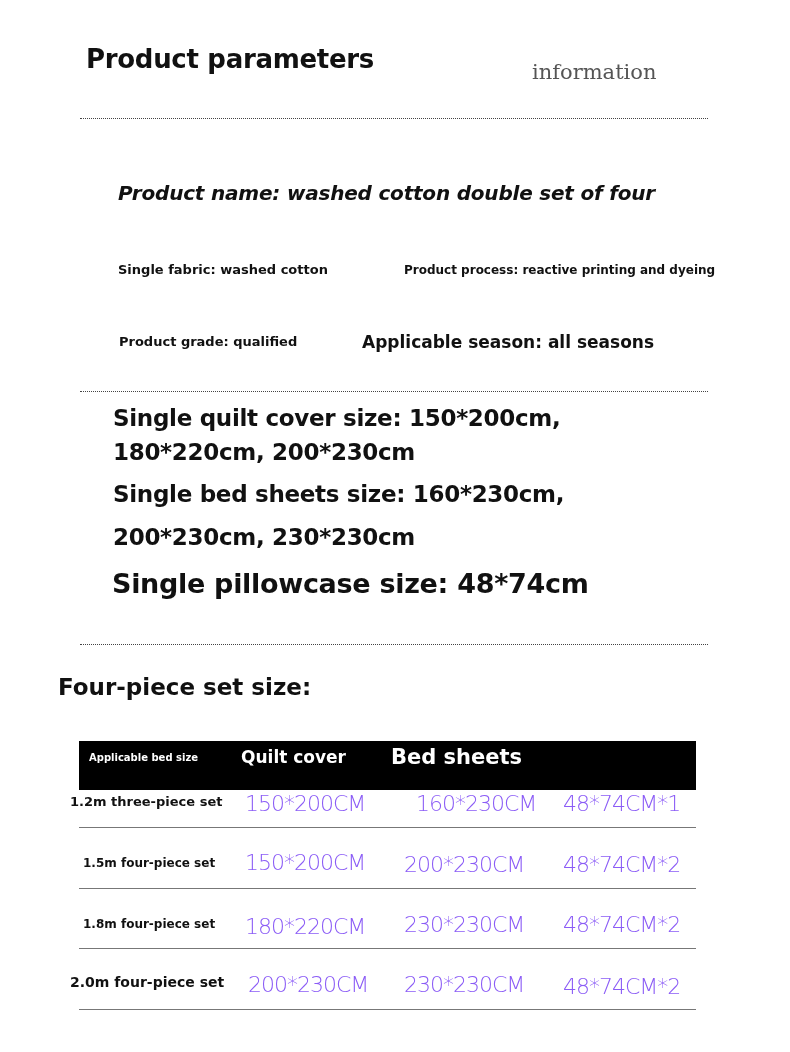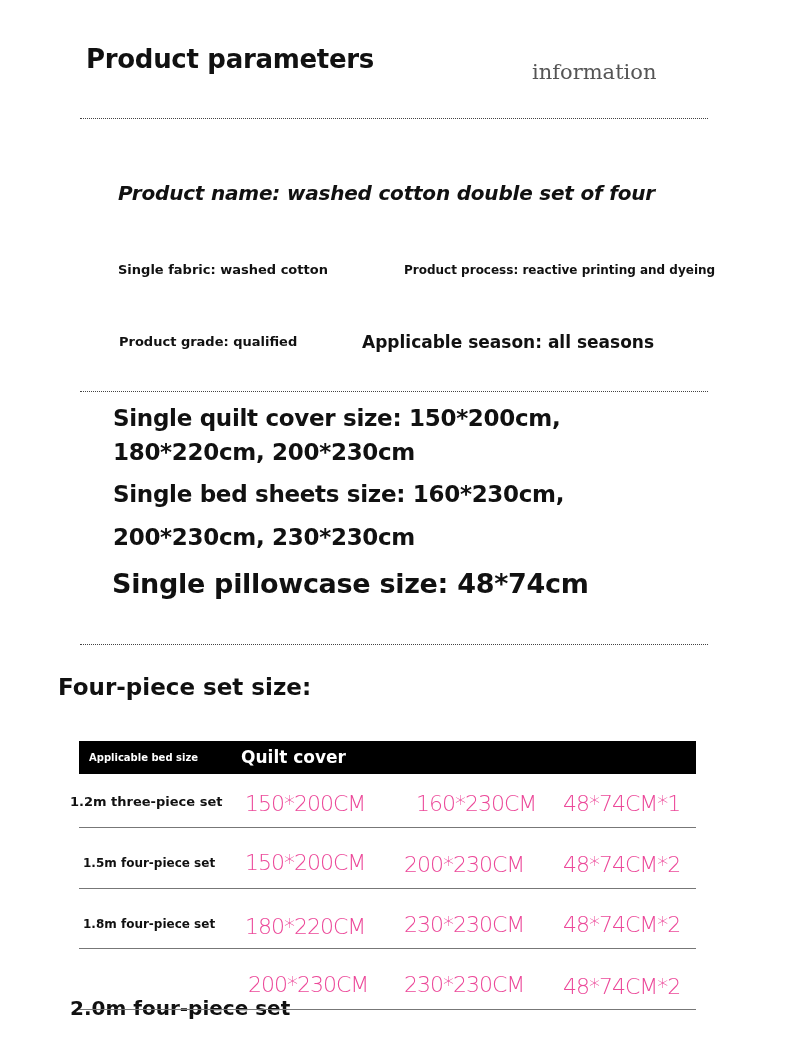--- a/index.html
+++ b/index.html
@@ -8,24 +8,24 @@
   .title { left: 86px; top: 44px; font-size: 26px; font-weight: bold; letter-spacing: -0.3px; }
   .subtitle { left: 532px; top: 60px; font-family: "DejaVu Serif", serif; font-size: 21px; color: #555; }
   .dotline { position: absolute; left: 80px; width: 628px; height: 0; border-top: 1px dotted #444; }
   .pname { left: 118px; top: 181px; font-size: 20px; font-weight: bold; letter-spacing: -0.2px; font-style: italic; }
   .small { font-size: 13px; font-weight: bold; }
   .smaller { font-size: 12px; font-weight: bold; margin-left: 30px; }
   .mid { font-size: 17px; font-weight: bold; }
   .size-line { left: 113px; font-size: 23px; font-weight: bold; letter-spacing: -0.3px; line-height: 34px; }
   .pillow { left: 112px; top: 568px; font-size: 27px; font-weight: bold; letter-spacing: -0.3px; }
   .set-title { left: 58px; top: 674px; font-size: 23px; font-weight: bold; }
-  .thead { position: absolute; left: 79px; top: 741px; width: 617px; height: 33px; background: #000; color: #fff; }
+  .thead { position: absolute; left: 79px; top: 741px; width: 617px; height: 49px; background: #000; color: #fff; }
   .th { position: absolute; top: 0; line-height: 33px; font-weight: bold; white-space: nowrap; }
   .row-label { position: absolute; font-weight: bold; white-space: nowrap; }
-  .cell { position: absolute; font-family: "DejaVu Sans", sans-serif; font-weight: 200; color: #ec4899; font-size: 22px; letter-spacing: -1px; white-space: nowrap; }
+  .cell { position: absolute; font-family: "DejaVu Sans", sans-serif; font-weight: 200; color: #8b5cf6; font-size: 22px; letter-spacing: -1px; white-space: nowrap; }
   .rowline { position: absolute; left: 79px; width: 617px; height: 0; border-top: 1px solid #777; }
 </style>
 </head>
 <body>
 
 <div class="abs title">Product parameters</div>
 <div class="abs subtitle">information</div>
 <div class="dotline" style="top:118px"></div>
 
 <div class="abs pname">Product name: washed cotton double set of four</div>
@@ -40,20 +40,21 @@
 <div class="abs size-line" style="top:477px;">Single bed sheets size: 160*230cm,</div>
 <div class="abs size-line" style="top:497px;margin-top:23px;">200*230cm, 230*230cm</div>
 <div class="abs pillow">Single pillowcase size: 48*74cm</div>
 <div class="dotline" style="top:644px"></div>
 
 <div class="abs set-title">Four-piece set size:</div>
 
 <div class="thead">
   <span class="th" style="left:10px; font-size:10px;">Applicable bed size</span>
   <span class="th" style="left:162px; font-size:17px;">Quilt cover</span>
+  <span class="th" style="left:312px; font-size:21px;">Bed sheets</span>
 </div>
 
 <div>
   <span class="row-label" style="left:70px; top:794px; font-size:13px;">1.2m three-piece set</span>
   <span class="cell" style="left:245px; top:791px;">150*200CM</span>
   <span class="cell" style="left:416px; top:791px;">160*230CM</span>
   <span class="cell" style="left:563px; top:791px;">48*74CM*1</span>
 </div>
 <div class="rowline" style="top:827px"></div>
 
@@ -67,18 +68,18 @@
 
 <div>
   <span class="row-label" style="left:83px; top:917px; font-size:12px;">1.8m four-piece set</span>
   <span class="cell" style="left:245px; top:914px;">180*220CM</span>
   <span class="cell" style="left:404px; top:912px;">230*230CM</span>
   <span class="cell" style="left:563px; top:912px;">48*74CM*2</span>
 </div>
 <div class="rowline" style="top:948px"></div>
 
 <div>
-  <span class="row-label" style="left:70px; top:996px; font-size:20px;">2.0m four-piece set</span>
+  <span class="row-label" style="left:70px; top:974px; font-size:14px;">2.0m four-piece set</span>
   <span class="cell" style="left:248px; top:972px;">200*230CM</span>
   <span class="cell" style="left:404px; top:972px;">230*230CM</span>
   <span class="cell" style="left:563px; top:974px;">48*74CM*2</span>
 </div>
 <div class="rowline" style="top:1009px"></div>
 
 </body></html>

